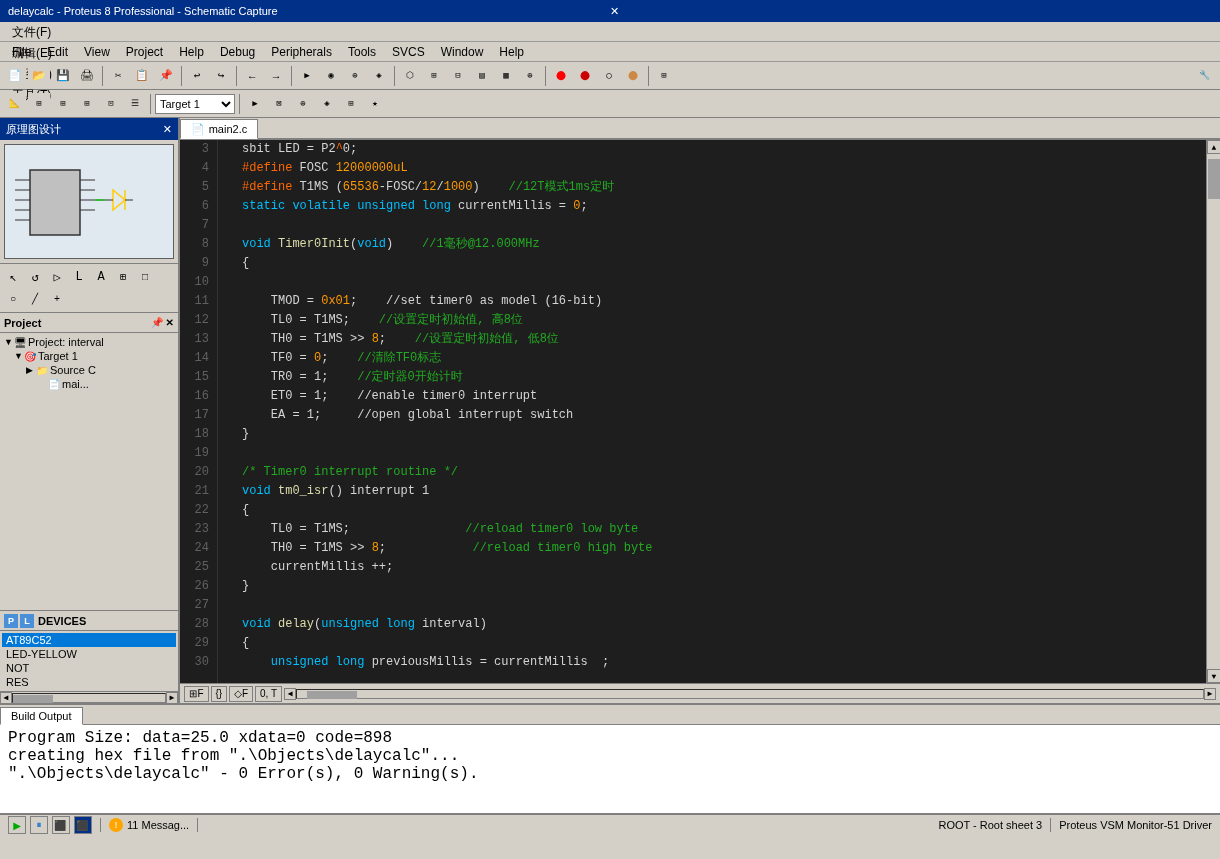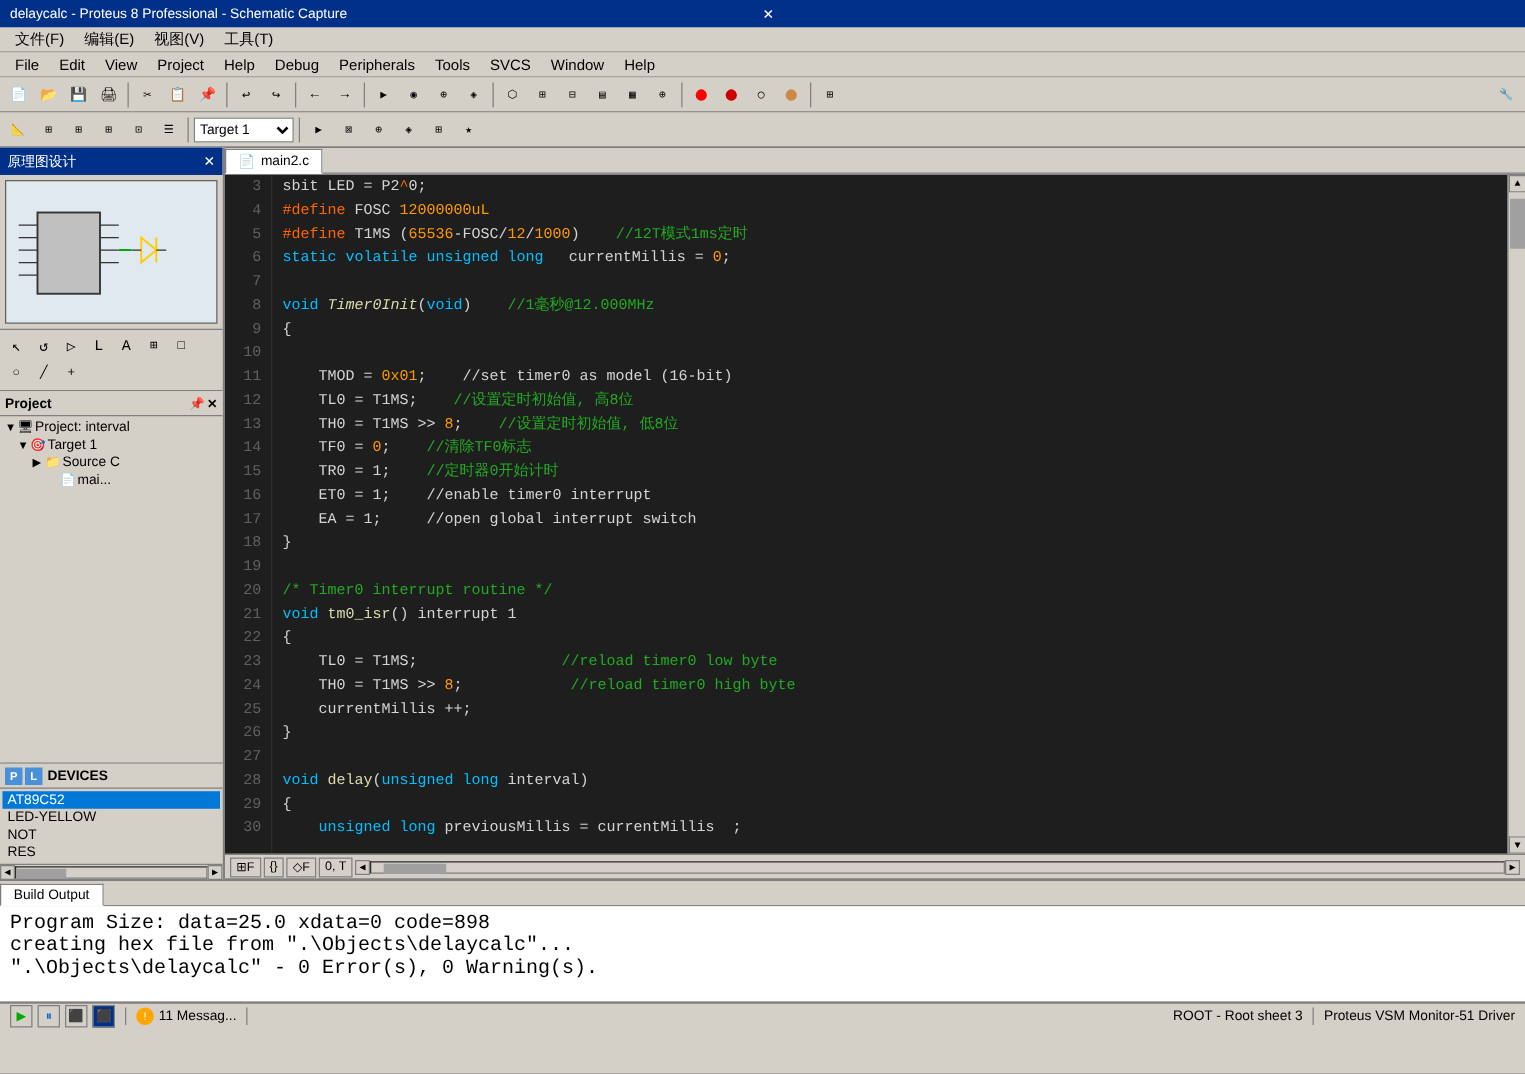--- a/index.html
+++ b/index.html
@@ -26,21 +26,21 @@
     .device-item.selected { background: #0078d7; color: white; }
   </style>
 </head>
 <body>
 
 <div id="title-bar">
   <span>delaycalc - Proteus 8 Professional - Schematic Capture</span>
   <span style="cursor:pointer;">✕</span>
 </div>
 
-<div id="menu-bar" style="height:20px; background:#d4d0c8; border-bottom:1px solid #999; display:flex; align-items:center; padding:0 4px; font-family:Arial,sans-serif; font-size:12px;">
+<div id="menu-bar" style="height:20px; background:#d4d0c8; border-bottom:1px solid #999; display:flex; align-items:flex-start; padding:0 4px; font-family:Arial,sans-serif; font-size:12px;flex-direction:column;">
   <span class="menu-item">文件(F)</span>
   <span class="menu-item">编辑(E)</span>
   <span class="menu-item">视图(V)</span>
   <span class="menu-item">工具(T)</span>
   <div style="flex:1;"></div>
 </div>
 
 <div id="main-menu-bar" style="height:20px; background:#d4d0c8; border-bottom:1px solid #999; display:flex; align-items:center; padding:0 4px; font-family:Arial,sans-serif; font-size:12px;">
   <span class="menu-item">File</span>
   <span class="menu-item">Edit</span>
@@ -255,26 +255,26 @@
 22
 23
 24
 25
 26
 27
 28
 29
 30</div>
 
-      <div style="flex:1; padding:0 8px; font-family:'Courier New',monospace; font-size:12px; line-height:19px; white-space:pre; color:#d4d4d4; overflow:auto; background:#1e1e1e;"><span style="color:#d4d4d4;">sbit LED = P2</span><span style="color:#ff6600;">^</span><span style="color:#d4d4d4;">0;
+      <div style="flex:1; padding:0 8px; font-family:'Courier New',monospace; font-size:12px; line-height:19px; white-space:pre; color:#d4d4d4; overflow:auto; background:#1e1e1e;margin-left:16px;"><span style="color:#d4d4d4;">sbit LED = P2</span><span style="color:#ff6600;">^</span><span style="color:#d4d4d4;">0;
 </span><span style="color:#ff6600;">#define</span><span style="color:#d4d4d4;"> FOSC </span><span style="color:#ff9900;text-align:right;">12000000uL</span><span style="color:#d4d4d4;">
 </span><span style="color:#ff6600;">#define</span><span style="color:#d4d4d4;"> T1MS (</span><span style="color:#ff9900;">65536</span><span style="color:#d4d4d4;">-FOSC/</span><span style="color:#ff9900;">12</span><span style="color:#d4d4d4;">/</span><span style="color:#ff9900;">1000</span><span style="color:#d4d4d4;">)    </span><span style="color:#22aa22;">//12T模式1ms定时</span><span style="color:#d4d4d4;">
-</span><span style="color:#00bfff;">static volatile unsigned long</span><span style="color:#d4d4d4;padding-left:13px;"> currentMillis = </span><span style="color:#ff9900;">0</span><span style="color:#d4d4d4;">;
+</span><span style="color:#00bfff;">static volatile unsigned long</span><span style="color:#d4d4d4;"> currentMillis = </span><span style="color:#ff9900;">0</span><span style="color:#d4d4d4;">;
 </span><span style="color:#d4d4d4;">
-</span><span style="color:#00bfff;">void</span><span style="color:#d4d4d4;"> </span><span style="color:#dcdcaa;font-style:italic;">Timer0Init</span><span style="color:#d4d4d4;">(</span><span style="color:#00bfff;">void</span><span style="color:#d4d4d4;">)    </span><span style="color:#22aa22;">//1毫秒@12.000MHz</span><span style="color:#d4d4d4;">
+</span><span style="color:#00bfff;">void</span><span style="color:#d4d4d4;"> </span><span style="color:#dcdcaa;">Timer0Init</span><span style="color:#d4d4d4;">(</span><span style="color:#00bfff;">void</span><span style="color:#d4d4d4;">)    </span><span style="color:#22aa22;">//1毫秒@12.000MHz</span><span style="color:#d4d4d4;">
 {
 </span><span style="color:#d4d4d4;">
     TMOD = </span><span style="color:#ff9900;">0x01</span><span style="color:#d4d4d4;">;    //set timer0 </span><span style="color:#d4d4d4;">as</span><span style="color:#d4d4d4;"> model (16-bit)
     TL0 = T1MS;    </span><span style="color:#22aa22;">//设置定时初始值, 高8位</span><span style="color:#d4d4d4;">
     TH0 = T1MS &gt;&gt; </span><span style="color:#ff9900;">8</span><span style="color:#d4d4d4;">;    </span><span style="color:#22aa22;">//设置定时初始值, 低8位</span><span style="color:#d4d4d4;">
     TF0 = </span><span style="color:#ff9900;">0</span><span style="color:#d4d4d4;">;    </span><span style="color:#22aa22;">//清除TF0标志</span><span style="color:#d4d4d4;">
     TR0 = 1;    </span><span style="color:#22aa22;">//定时器0开始计时</span><span style="color:#d4d4d4;">
     ET0 = 1;    //enable timer0 interrupt
     EA = 1;     //open global interrupt switch
 }
@@ -311,21 +311,21 @@
         <div style="flex:1; height:10px; background:#d4d0c8; border:1px inset #808080; position:relative;">
           <div style="width:50px; height:8px; background:#a0a0a0; position:absolute; left:10px; top:1px;"></div>
         </div>
         <div style="width:12px; height:12px; background:#d4d0c8; border:1px solid #808080; display:flex; align-items:center; justify-content:center; font-size:8px; cursor:pointer;">▶</div>
       </div>
     </div>
 
   </div>
 </div>
 
-<div style="height:98px; display:flex; flex-direction:column; border-top:2px solid #808080;">
+<div style="height:110px; display:flex; flex-direction:column; border-top:2px solid #808080;">
   <div style="height:20px; background:#d4d0c8; display:flex; align-items:flex-end;">
     <div style="padding:1px 10px; background:white; border:1px solid #808080; border-bottom:1px solid white; font-family:Arial,sans-serif; font-size:11px; cursor:pointer; height:18px; display:flex; align-items:center;">
       <span>Build Output</span>
     </div>
     <div style="flex:1; background:#d4d0c8; border-bottom:1px solid #808080; height:18px;"></div>
   </div>
   <div style="flex:1; background:white; padding:4px 8px; font-family:'Courier New',monospace; font-size:16px; overflow-y:auto; color:#000;">
     <div>Program Size: data=25.0 xdata=0 code=898</div>
     <div>creating hex file from ".\Objects\delaycalc"...</div>
     <div>".\Objects\delaycalc" - 0 Error(s), 0 Warning(s).</div>

